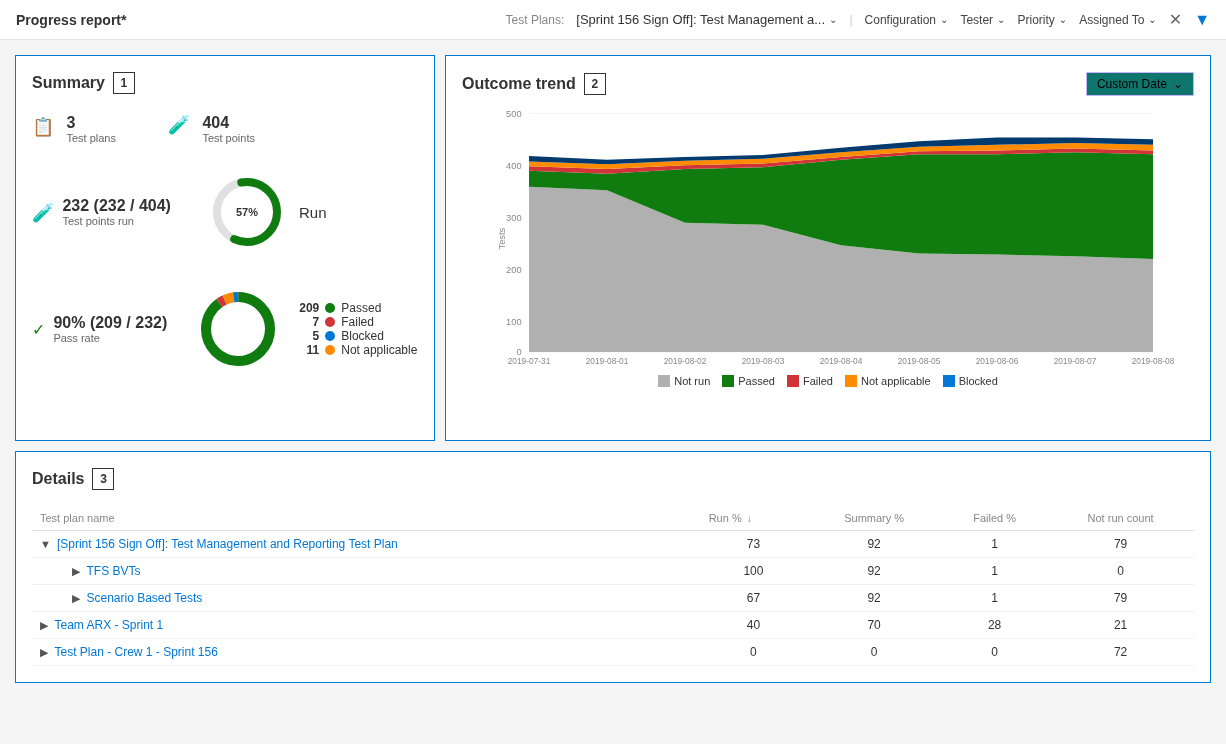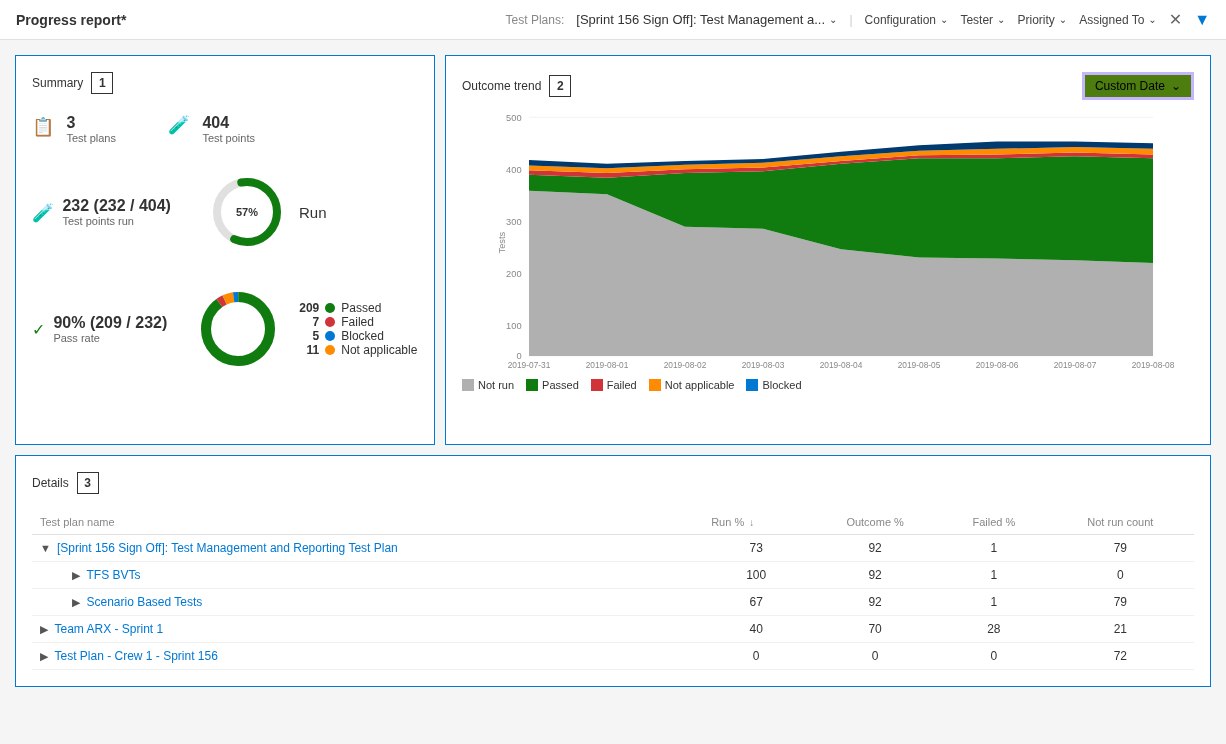--- a/index.html
+++ b/index.html
@@ -33,21 +33,21 @@
     .panel {
       background: #fff;
       border: 1px solid #0078d4;
       margin: 5px;
       padding: 16px;
     }
 
     .panel-header {
       display: flex; align-items: center; gap: 8px; margin-bottom: 16px;
     }
-    .panel-title { font-size: 12px; font-weight: 400; }
+    .panel-title { font-size: 16px; font-weight: 700; }
     .panel-num {
       border: 1px solid #333; width: 22px; height: 22px;
       display: flex; align-items: center; justify-content: center;
       font-size: 12px; font-weight: 600;
     }
 
     
     .summary-grid { display: flex; flex-direction: column; gap: 16px; }
     .stat-row { display: flex; align-items: flex-start; gap: 12px; padding: 4px 0; }
     .stat-icon { font-size: 18px; color: #666; margin-top: 2px; }
@@ -67,28 +67,28 @@
 
     .legend-list { display: flex; flex-direction: column; gap: 0; }
     .legend-item { display: flex; align-items: center; gap: 6px; font-size: 12px; }
     .legend-dot { width: 10px; height: 10px; border-radius: 50%; }
     .legend-count { font-weight: 600; min-width: 20px; text-align: right; }
 
     
     .outcome-panel { grid-column: 2; grid-row: 1; }
     .outcome-header { display: flex; align-items: center; justify-content: space-between; margin-bottom: 8px; }
     .custom-date-btn {
-      border: 3px solid #c4b5fd; padding: 4px 10px; font-size: 12px;
-      cursor: pointer; display: flex; align-items: flex-end; gap: 6px; background: #4d7c0f;
+      border: 1px solid #c4b5fd; padding: 4px 10px; font-size: 12px;
+      cursor: pointer; display: flex; align-items: flex-end; gap: 6px; background: #0f766e;
     }
 
     .chart-area { width: 100%; height: 320px; position: relative; }
 
     .chart-legend {
-      display: flex; align-items: center; gap: 12px; 
+      display: flex; align-items: center; gap: 12px; justify-content: center;
       margin-top: 8px; font-size: 11px;
     }
     .chart-legend-item { display: flex; align-items: center; gap: 4px; }
     .chart-legend-box { width: 12px; height: 12px; }
 
     
     .details-panel {
       grid-column: 1 / -1;
       grid-row: 2;
     }
@@ -351,21 +351,21 @@
           <th>
             <span>Test plan name</span>
           </th>
           <th class="num">
             <div class="th-sort">
               <span>Run %</span>
               <span class="sort-icon">↓</span>
             </div>
           </th>
           <th class="num">
-            <span>Outcome %</span>
+            <span>Summary %</span>
           </th>
           <th class="num">
             <span>Failed %</span>
           </th>
           <th class="num">
             <span>Not run count</span>
           </th>
         </tr>
       </thead>
       <tbody id="details-tbody">

